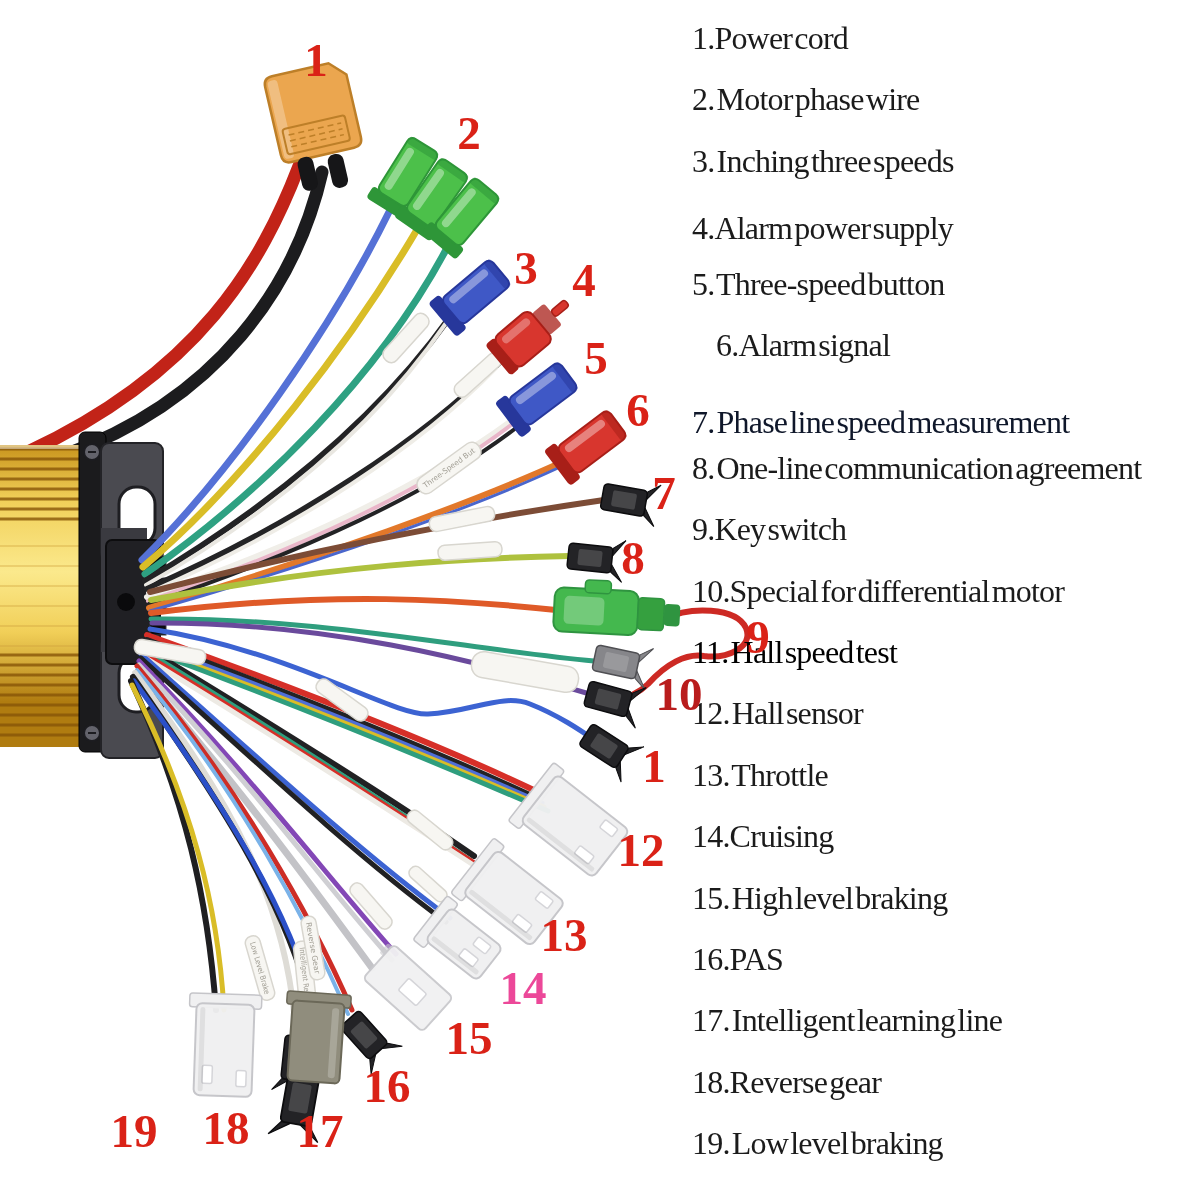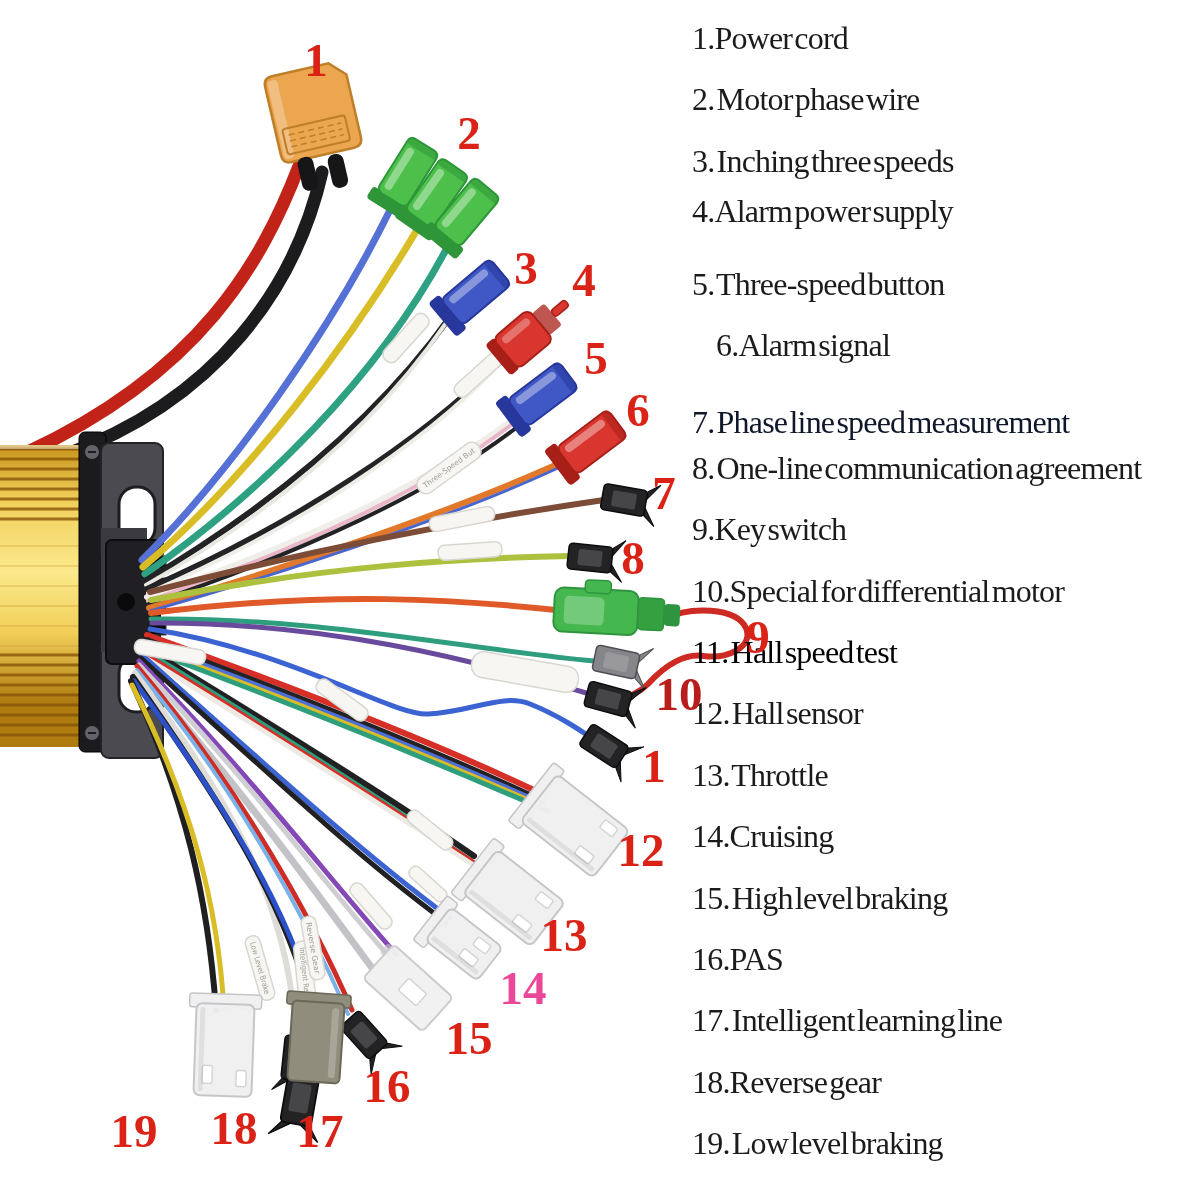--- a/index.html
+++ b/index.html
@@ -316,21 +316,21 @@
           <rect x="20" y="-23" width="16" height="10" rx="2" fill="#ffffff" stroke="#d5d5d9" stroke-width="1.5"></rect>
           <rect x="16" y="11" width="18" height="10" rx="2" fill="#ffffff" stroke="#d5d5d9" stroke-width="1.5"></rect>
           <rect x="-42" y="20" width="84" height="5" rx="2" fill="rgba(0,0,0,0.07)"></rect>
         </g>
       </g>
     </svg>
   <ol class="legend" id="legend">
       <li class="lg" style="top: 20px; color: rgb(27, 27, 27);">1.Power cord</li>
       <li class="lg" style="top: 81.4px; color: rgb(27, 27, 27);">2. Motor phase wire</li>
       <li class="lg" style="top: 142.8px; color: rgb(27, 27, 27);">3. Inching three speeds</li>
-      <li class="lg" style="top: 193px; color: rgb(27, 27, 27);">4.Alarm power supply</li>
+      <li class="lg" style="top: 210px; color: rgb(27, 27, 27);">4.Alarm power supply</li>
       <li class="lg" style="top: 265.6px; color: rgb(27, 27, 27);">5. Three-speed button</li>
       <li class="lg" style="top: 327px; color: rgb(27, 27, 27); margin-left: 24px;">6.Alarm signal</li>
       <li class="lg" style="top: 388.4px; color: #0f172a; margin-top: 16px;">7. Phase line speed measurement</li>
       <li class="lg" style="top: 449.8px; color: rgb(27, 27, 27);">8. One-line communication agreement</li>
       <li class="lg" style="top: 511.2px; color: rgb(27, 27, 27);">9.Key switch</li>
       <li class="lg" style="top: 572.6px; color: rgb(27, 27, 27);">10.Special for differential motor</li>
       <li class="lg" style="top: 634px; color: #000000; text-align: center;">11. Hall speed test</li>
       <li class="lg" style="top: 695.4px; color: rgb(27, 27, 27);">12. Hall sensor</li>
       <li class="lg" style="top: 756.8px; color: rgb(27, 27, 27);">13. Throttle</li>
       <li class="lg" style="top: 818.2px; color: rgb(27, 27, 27);">14.Cruising</li>
@@ -351,16 +351,16 @@
       <div class="co" style="left: 633px; top: 558px; color: rgb(218, 34, 23);">8</div>
       <div class="co" style="left: 758px; top: 637px; color: rgb(218, 34, 23);">9</div>
       <div class="co" style="left: 679px; top: 694px; color: #b91c1c;">10</div>
       <div class="co" style="left: 654px; top: 766px; color: rgb(218, 34, 23);">1</div>
       <div class="co" style="left: 641px; top: 850px; color: rgb(218, 34, 23);">12</div>
       <div class="co" style="left: 564px; top: 935px; color: rgb(218, 34, 23);">13</div>
       <div class="co" style="left: 523px; top: 988px; color: #ec4899;">14</div>
       <div class="co" style="left: 469px; top: 1038px; color: rgb(218, 34, 23);">15</div>
       <div class="co" style="left: 387px; top: 1086px; color: rgb(218, 34, 23);">16</div>
       <div class="co" style="left: 320px; top: 1131px; color: rgb(218, 34, 23); font-family: Liberation Serif, serif;">17</div>
-      <div class="co" style="left: 234px; top: 1128px; color: rgb(218, 34, 23);">18</div>
+      <div class="co" style="left: 226px; top: 1128px; color: rgb(218, 34, 23);">18</div>
       <div class="co" style="left: 134px; top: 1131px; color: rgb(218, 34, 23);">19</div>
     </div>
 </div>
 
 </body></html>

